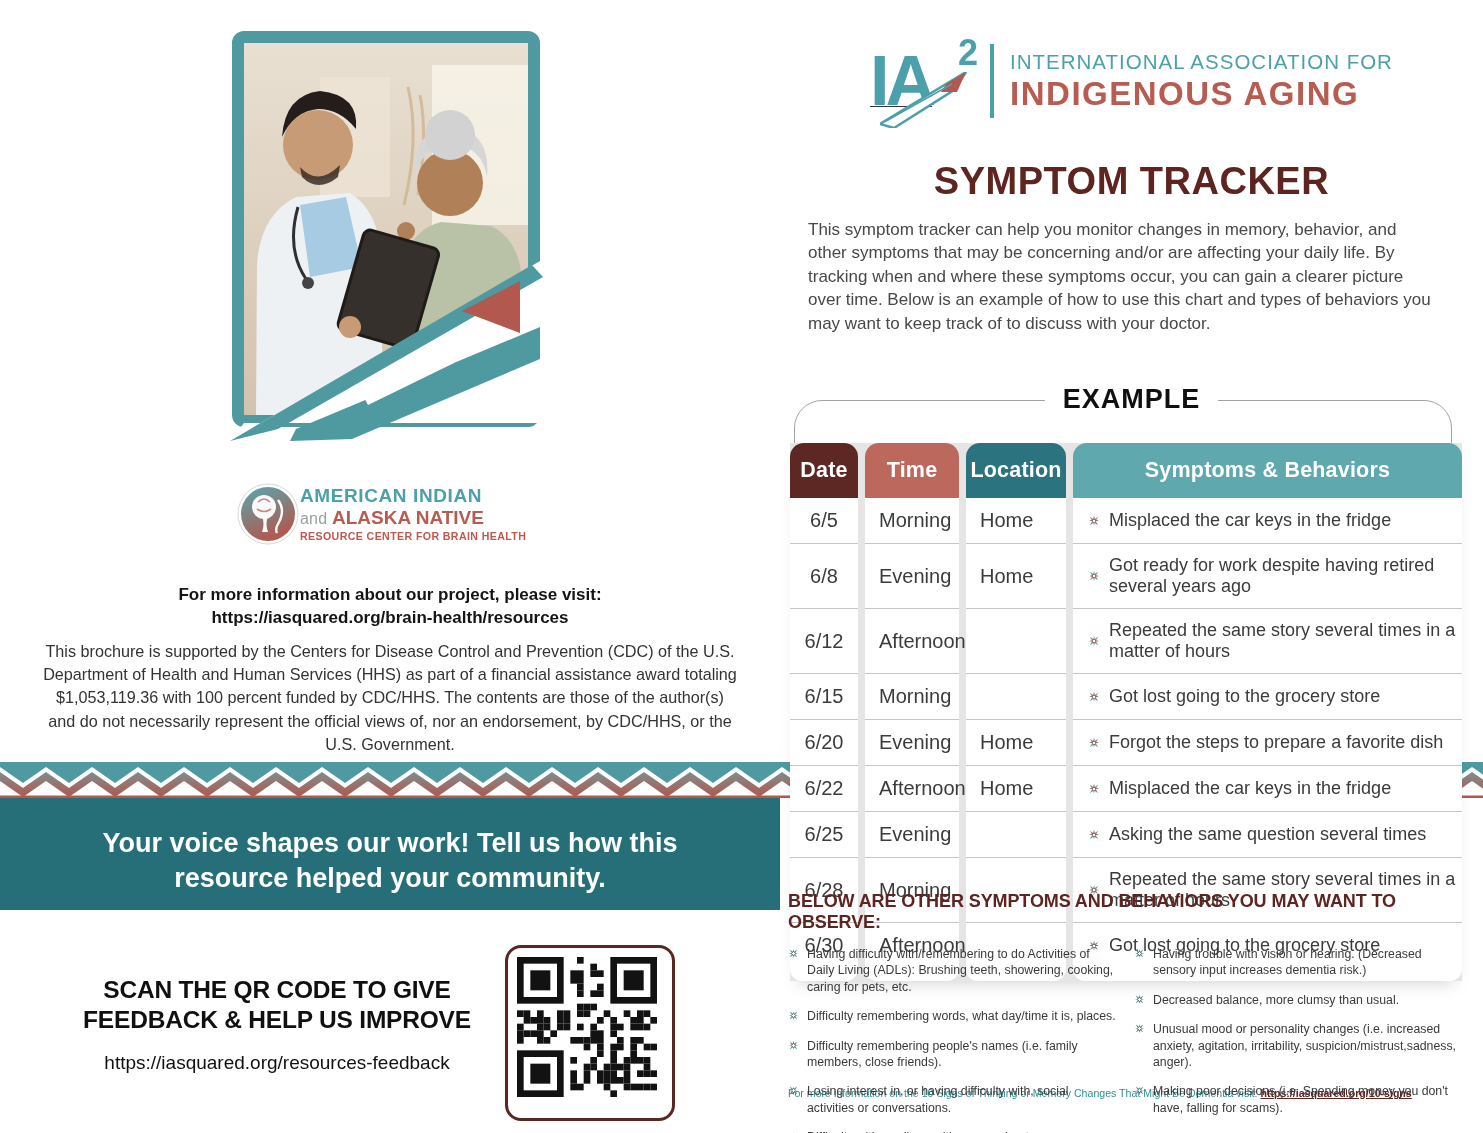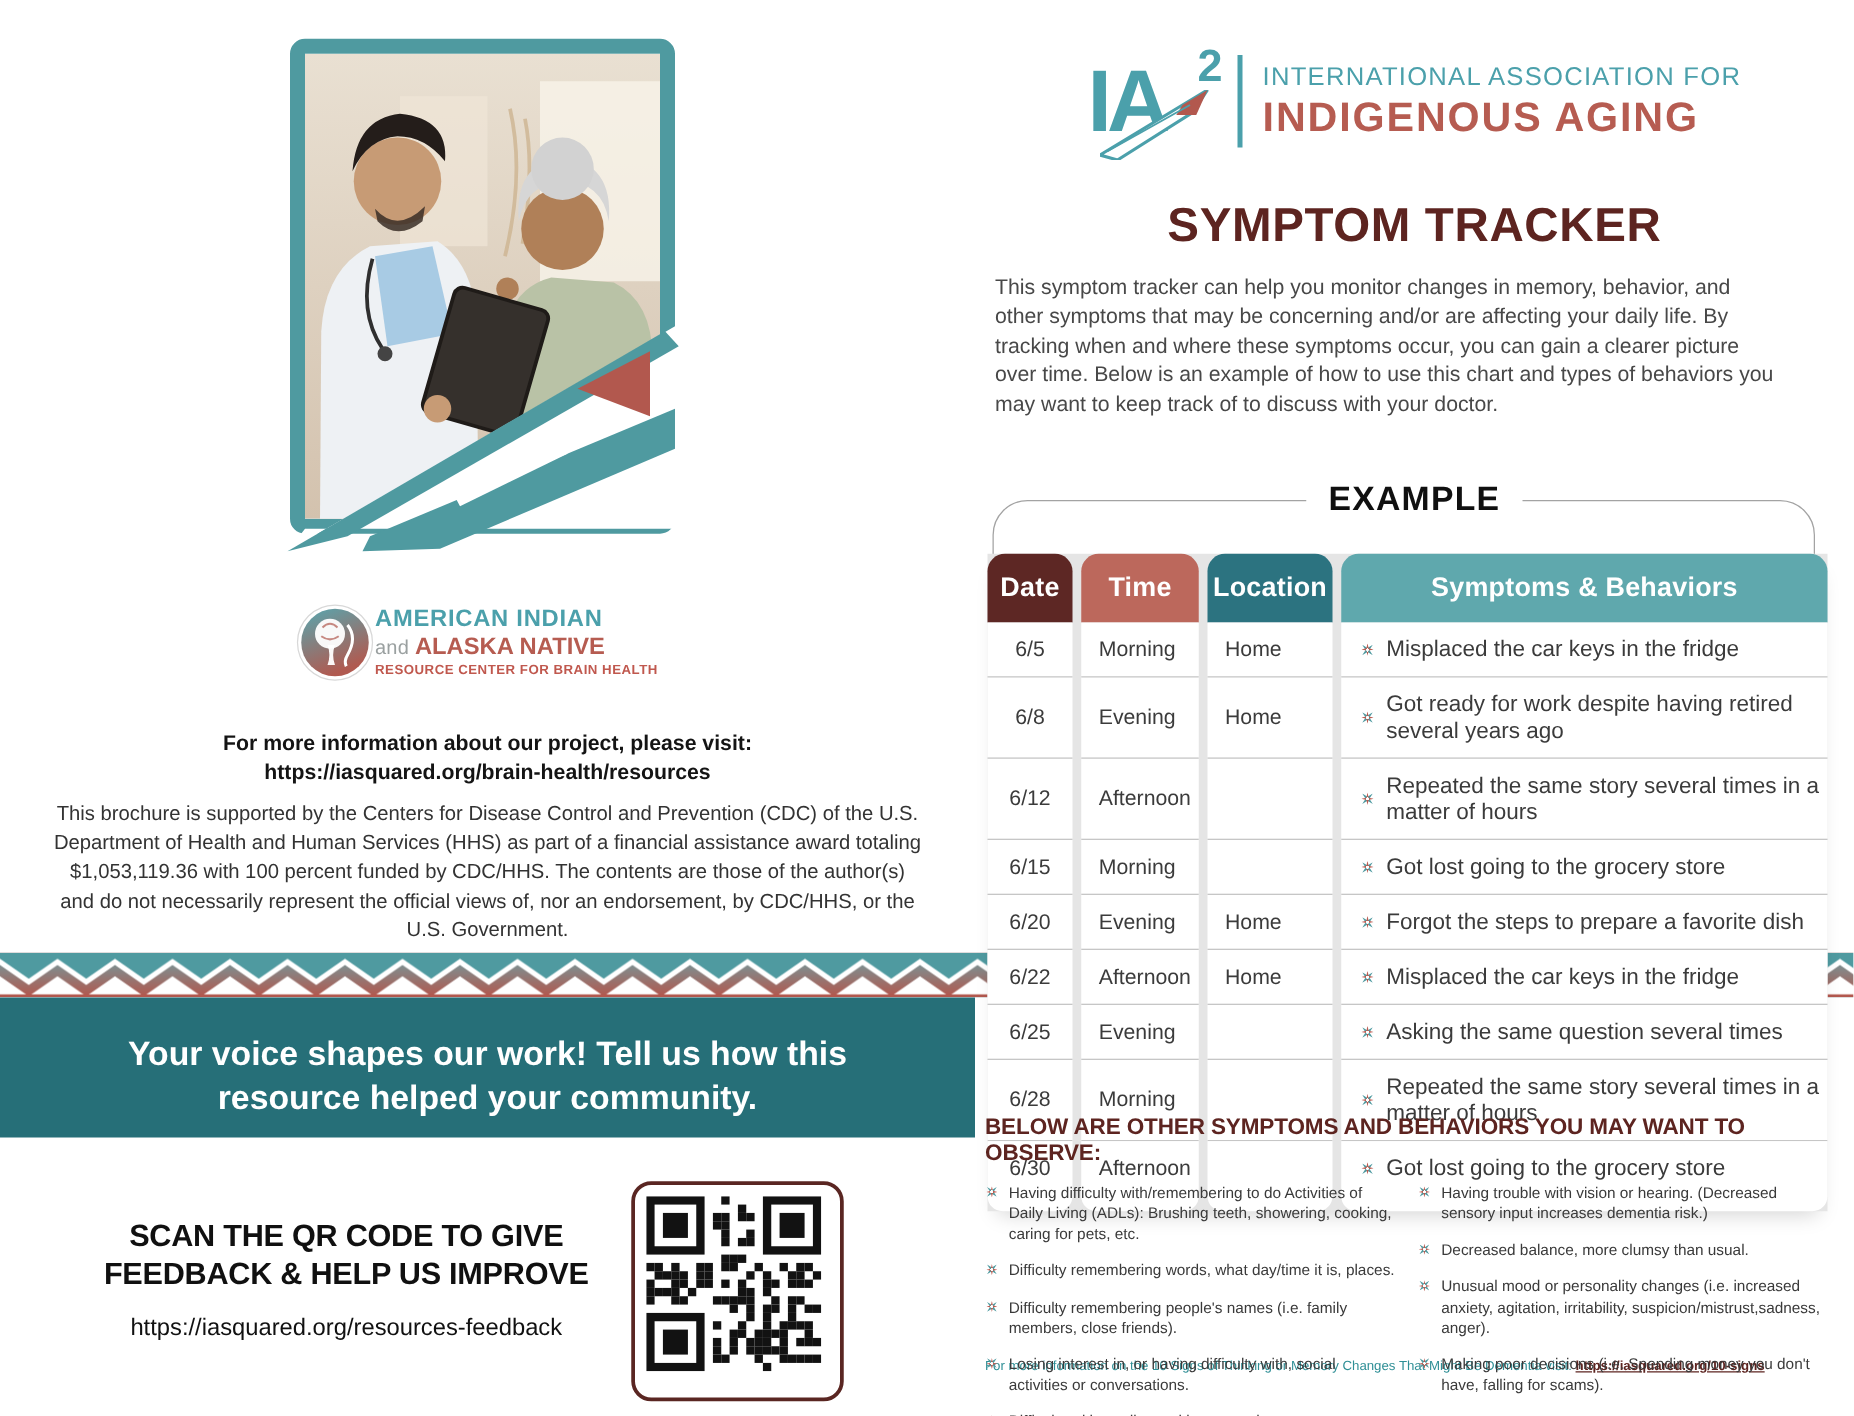--- a/index.html
+++ b/index.html
@@ -40,39 +40,39 @@
     background:#5a2622;border:none;color:#fff;font-family:"Liberation Sans",sans-serif;
     font-size:26px;letter-spacing:4px;line-height:47px;text-align:center;cursor:pointer;}
   .pill .hl{color:#4fc4cf;font-weight:bold;}
   .feedback-link{display:block;margin-top:17px;font-size:19px;color:#111;text-decoration:none;}
   .qr-box{left:505px;top:945px;width:146px;height:152px;background:#fff;border:3.5px solid #5a2622;
     border-radius:16px;padding:9px;z-index:2;}
 
   
   .right{left:780px;top:0;width:703px;height:1133px;}
   .org{left:0;top:36px;width:703px;display:flex;justify-content:center;align-items:center;gap:0;}
-  .ia-glyph{position:relative;width:104px;height:90px;}
+  .ia-glyph{position:relative;width:104px;height:90px;text-decoration:underline;}
   .ia-text{font-size:70px;font-weight:bold;color:#4ba0ab;letter-spacing:-4px;line-height:90px;}
   .ia-sup{position:absolute;right:-4px;top:-4px;font-size:36px;font-weight:bold;color:#4ba0ab;}
   .ia-feather{position:absolute;left:10px;top:36px;}
   .org-div{width:4px;height:74px;background:#4ba0ab;margin:0 16px;}
   .org-l1{font-size:20.5px;font-weight:normal;color:#4ba0ab;letter-spacing:1px;line-height:26px;}
   .org-l2{font-size:33px;font-weight:bold;color:#b65c51;letter-spacing:1.5px;line-height:38px;}
   .rp-title{left:0;top:160px;width:703px;text-align:center;font-size:38px;font-weight:bold;
     color:#5d2420;letter-spacing:.5px;}
-  .intro{left:16px;top:218px;width:628px;font-size:17px;line-height:23.4px;color:#484848;}
+  .intro{left:28px;top:218px;width:628px;font-size:17px;line-height:23.4px;color:#484848;}
   .ex-outline{left:14px;top:400px;width:656px;height:272px;border:1.6px solid #a3a3a3;
     border-radius:28px;z-index:1;}
   .ex-label-row{left:0;top:384px;width:703px;text-align:center;z-index:3;}
   .ex-label{display:inline-block;background:#fff;padding:0 18px;font-size:27px;font-weight:bold;
     color:#101010;letter-spacing:1px;}
   .sym-grid{left:10px;top:443px;width:672px;display:grid;
     grid-template-columns:68px 94px 100px 1fr;column-gap:7px;background:#e5e5e5;z-index:2;
     box-shadow:0 10px 16px -8px rgba(0,0,0,.18);}
-  .cell{background:#fff;display:flex;align-items:center;color:#3b3b3b;font-size:17px;}
+  .cell{background:#fff;display:flex;align-items:center;color:#3b3b3b;font-size:20px;}
   .hcell{height:55px;border-radius:14px 14px 0 0;color:#fff;font-weight:bold;font-size:21.5px;
     justify-content:center;letter-spacing:.2px;}
   .h-date{background:#5d2724;}
   .h-time{background:#bc685c;}
   .h-loc{background:#2c7380;}
   .h-sym{background:#5fa8ad;}
   .c-date{justify-content:center;padding:11px 0;}
   .c-time{padding:11px 0 11px 14px;}
   .c-loc{padding:11px 0 11px 14px;}
   .c-sym{padding:11px 6px 11px 15px;gap:9px;font-size:18px;line-height:21px;}

